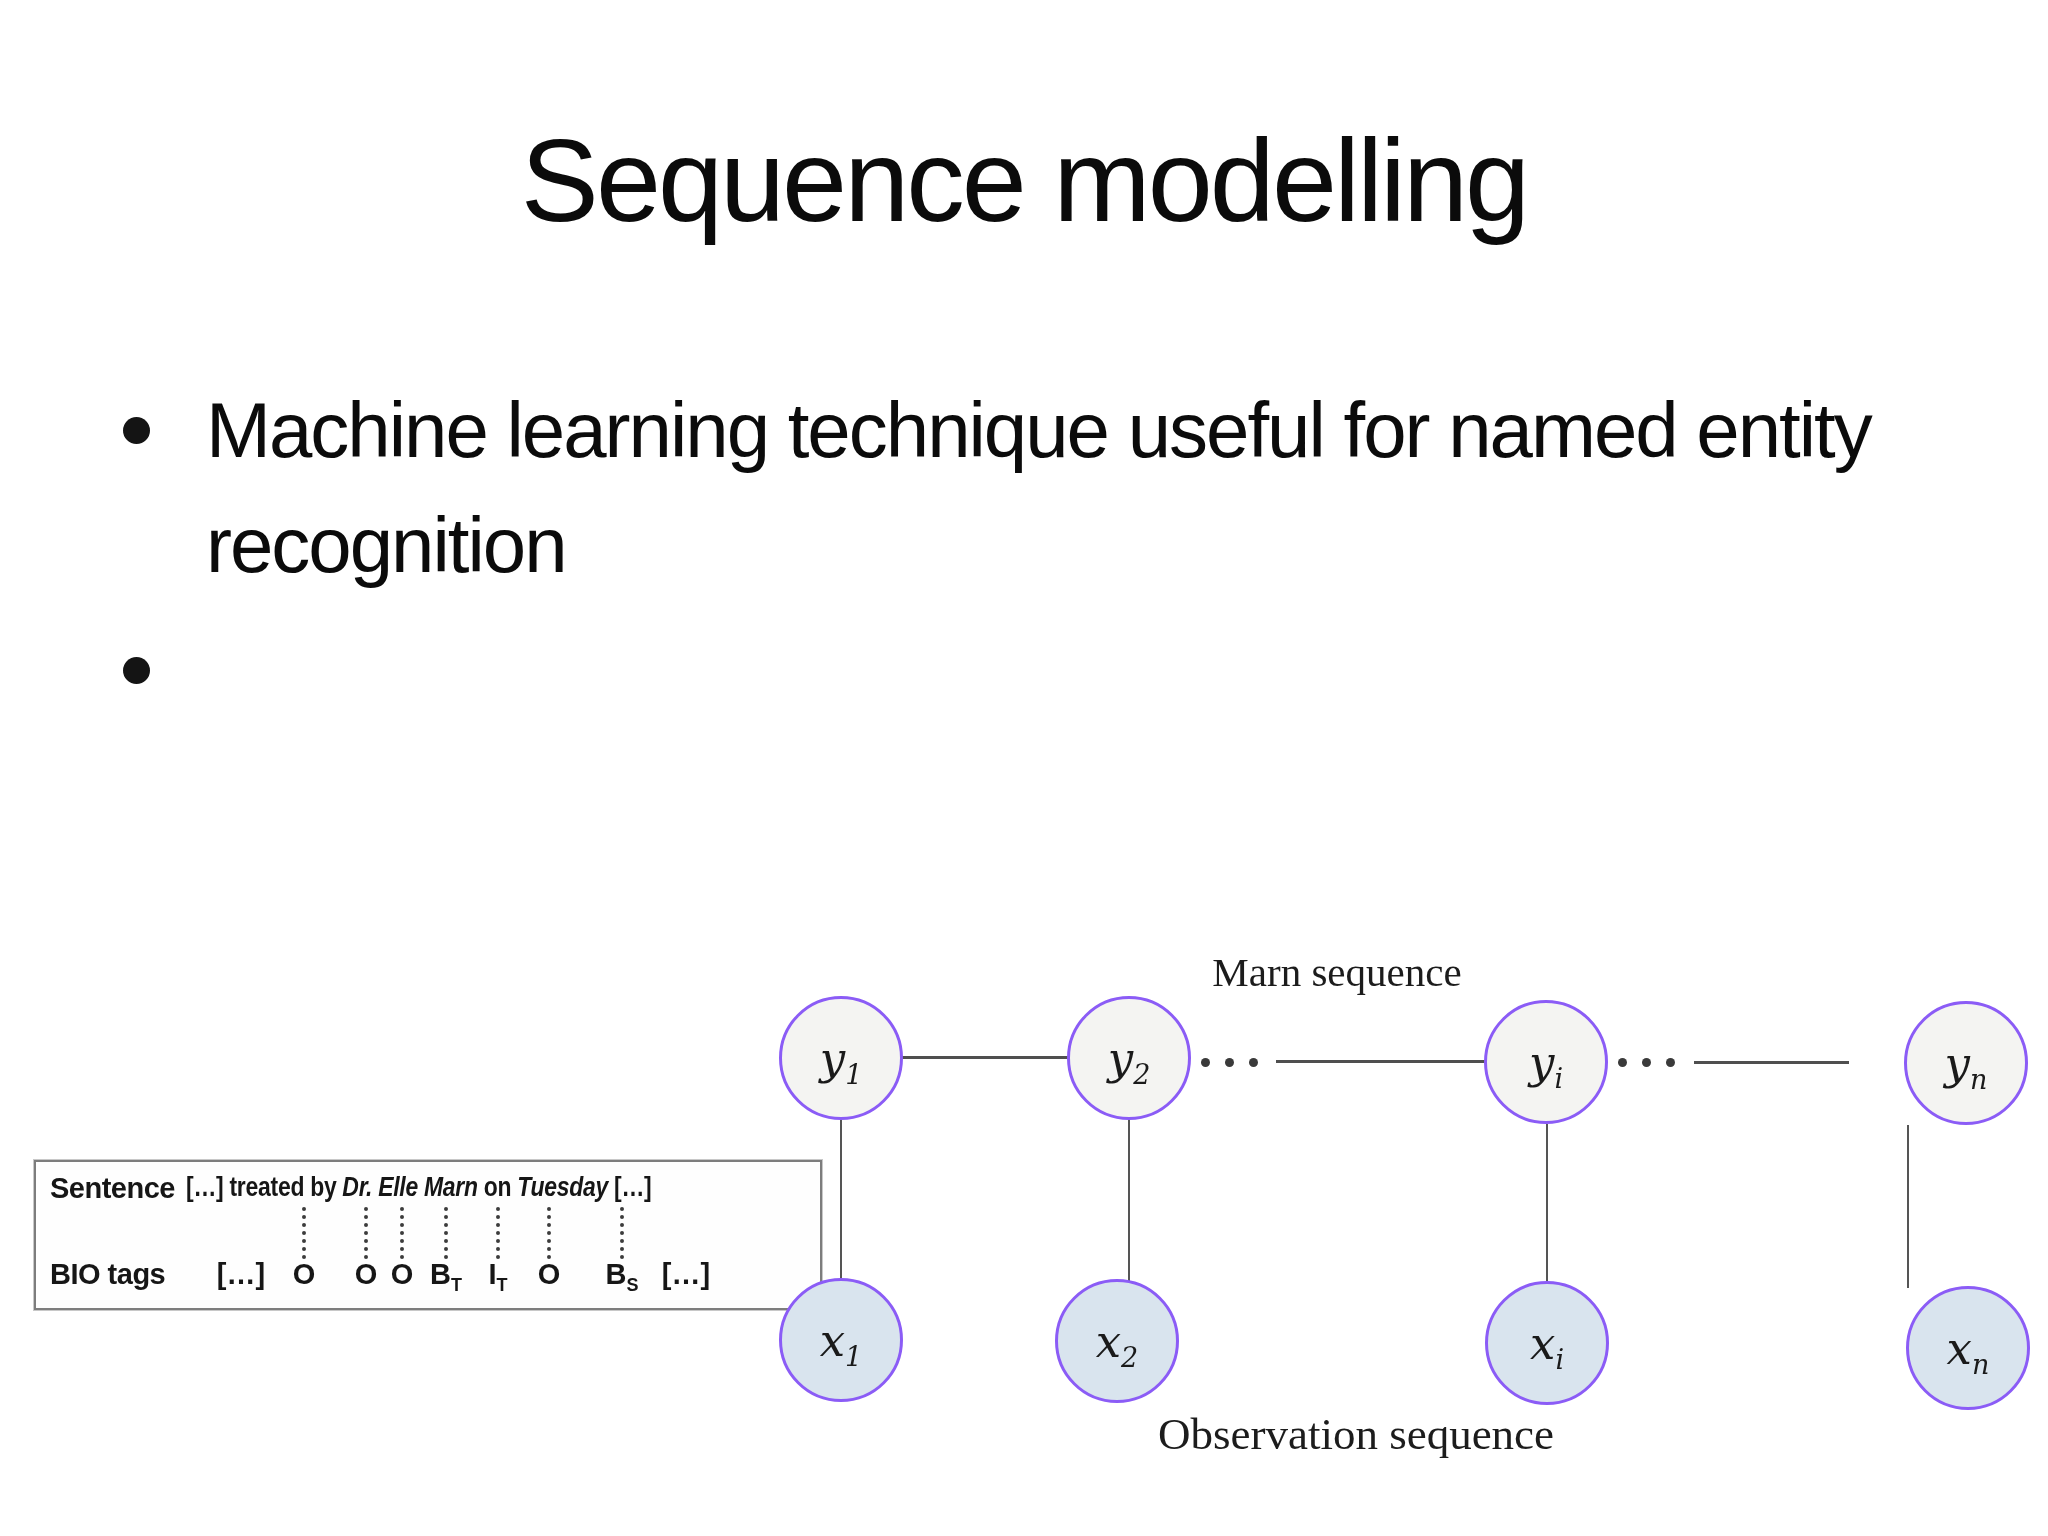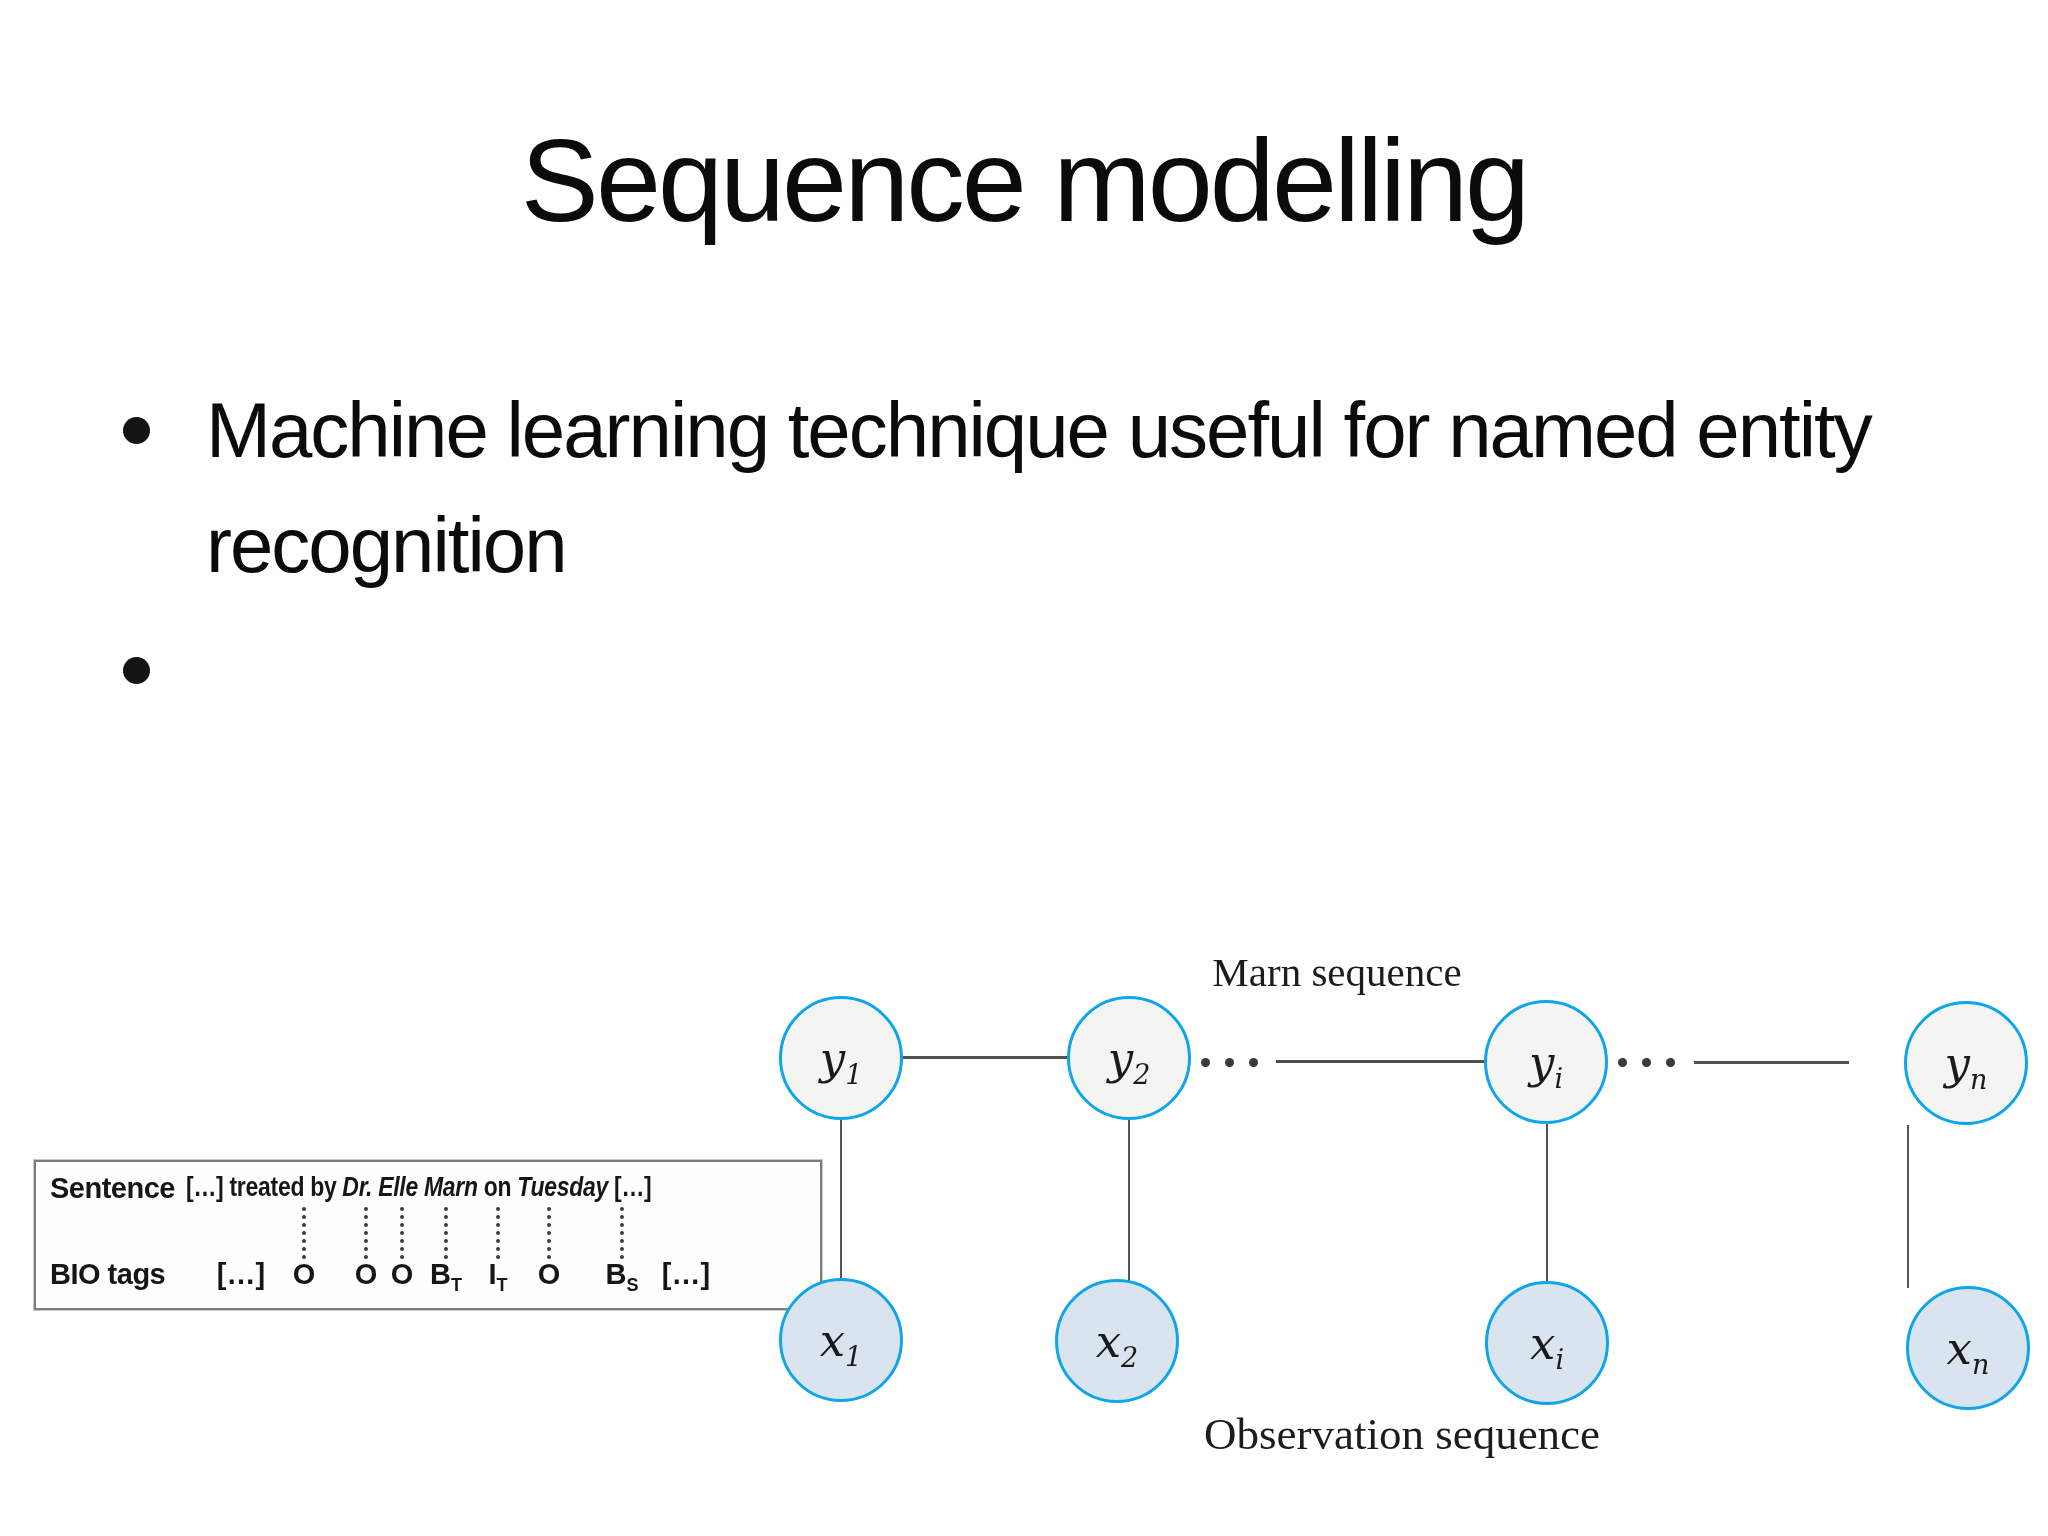--- a/index.html
+++ b/index.html
@@ -34,23 +34,23 @@
   .bio .dash{position:absolute;top:45px;height:52px;width:0;
              border-left:4px dotted #3c3c3c;transform:translateX(-2px);}
   .bio .tag{position:absolute;top:96px;transform:translateX(-50%);font-size:29px;
             font-weight:700;color:#161616;white-space:nowrap;}
   .bio .tag sub{font-size:18px;vertical-align:-7px;line-height:0;}
 
   
   .dlabel{position:absolute;transform:translateX(-50%);white-space:nowrap;
           font-family:"Liberation Serif",serif;color:#1c1c1c;}
   .dlabel.state{left:1337px;top:948px;font-size:41px;}
-  .dlabel.obs{left:1356px;top:1408px;font-size:45px;margin-left:46px;}
+  .dlabel.obs{left:1356px;top:1408px;font-size:45px;}
 
-  .node{position:absolute;width:124px;height:124px;border:3px solid #0ea5e9;
+  .node{position:absolute;width:124px;height:124px;border:3px solid #8b5cf6;
         border-radius:50%;box-sizing:border-box;display:flex;align-items:center;
         justify-content:center;}
   .node.y{background:#f4f4f2;}
   .node.x{background:#d9e4ee;}
   .node .nl{font-family:"DejaVu Serif","Liberation Serif",serif;font-style:italic;
             font-size:45px;color:#1a1a1a;line-height:1;}
   .node .nl sub{font-size:27px;vertical-align:-10px;line-height:0;}
 
   .hline{position:absolute;height:3px;background:#4f4f4f;}
   .vline{position:absolute;width:2px;background:#555555;}

